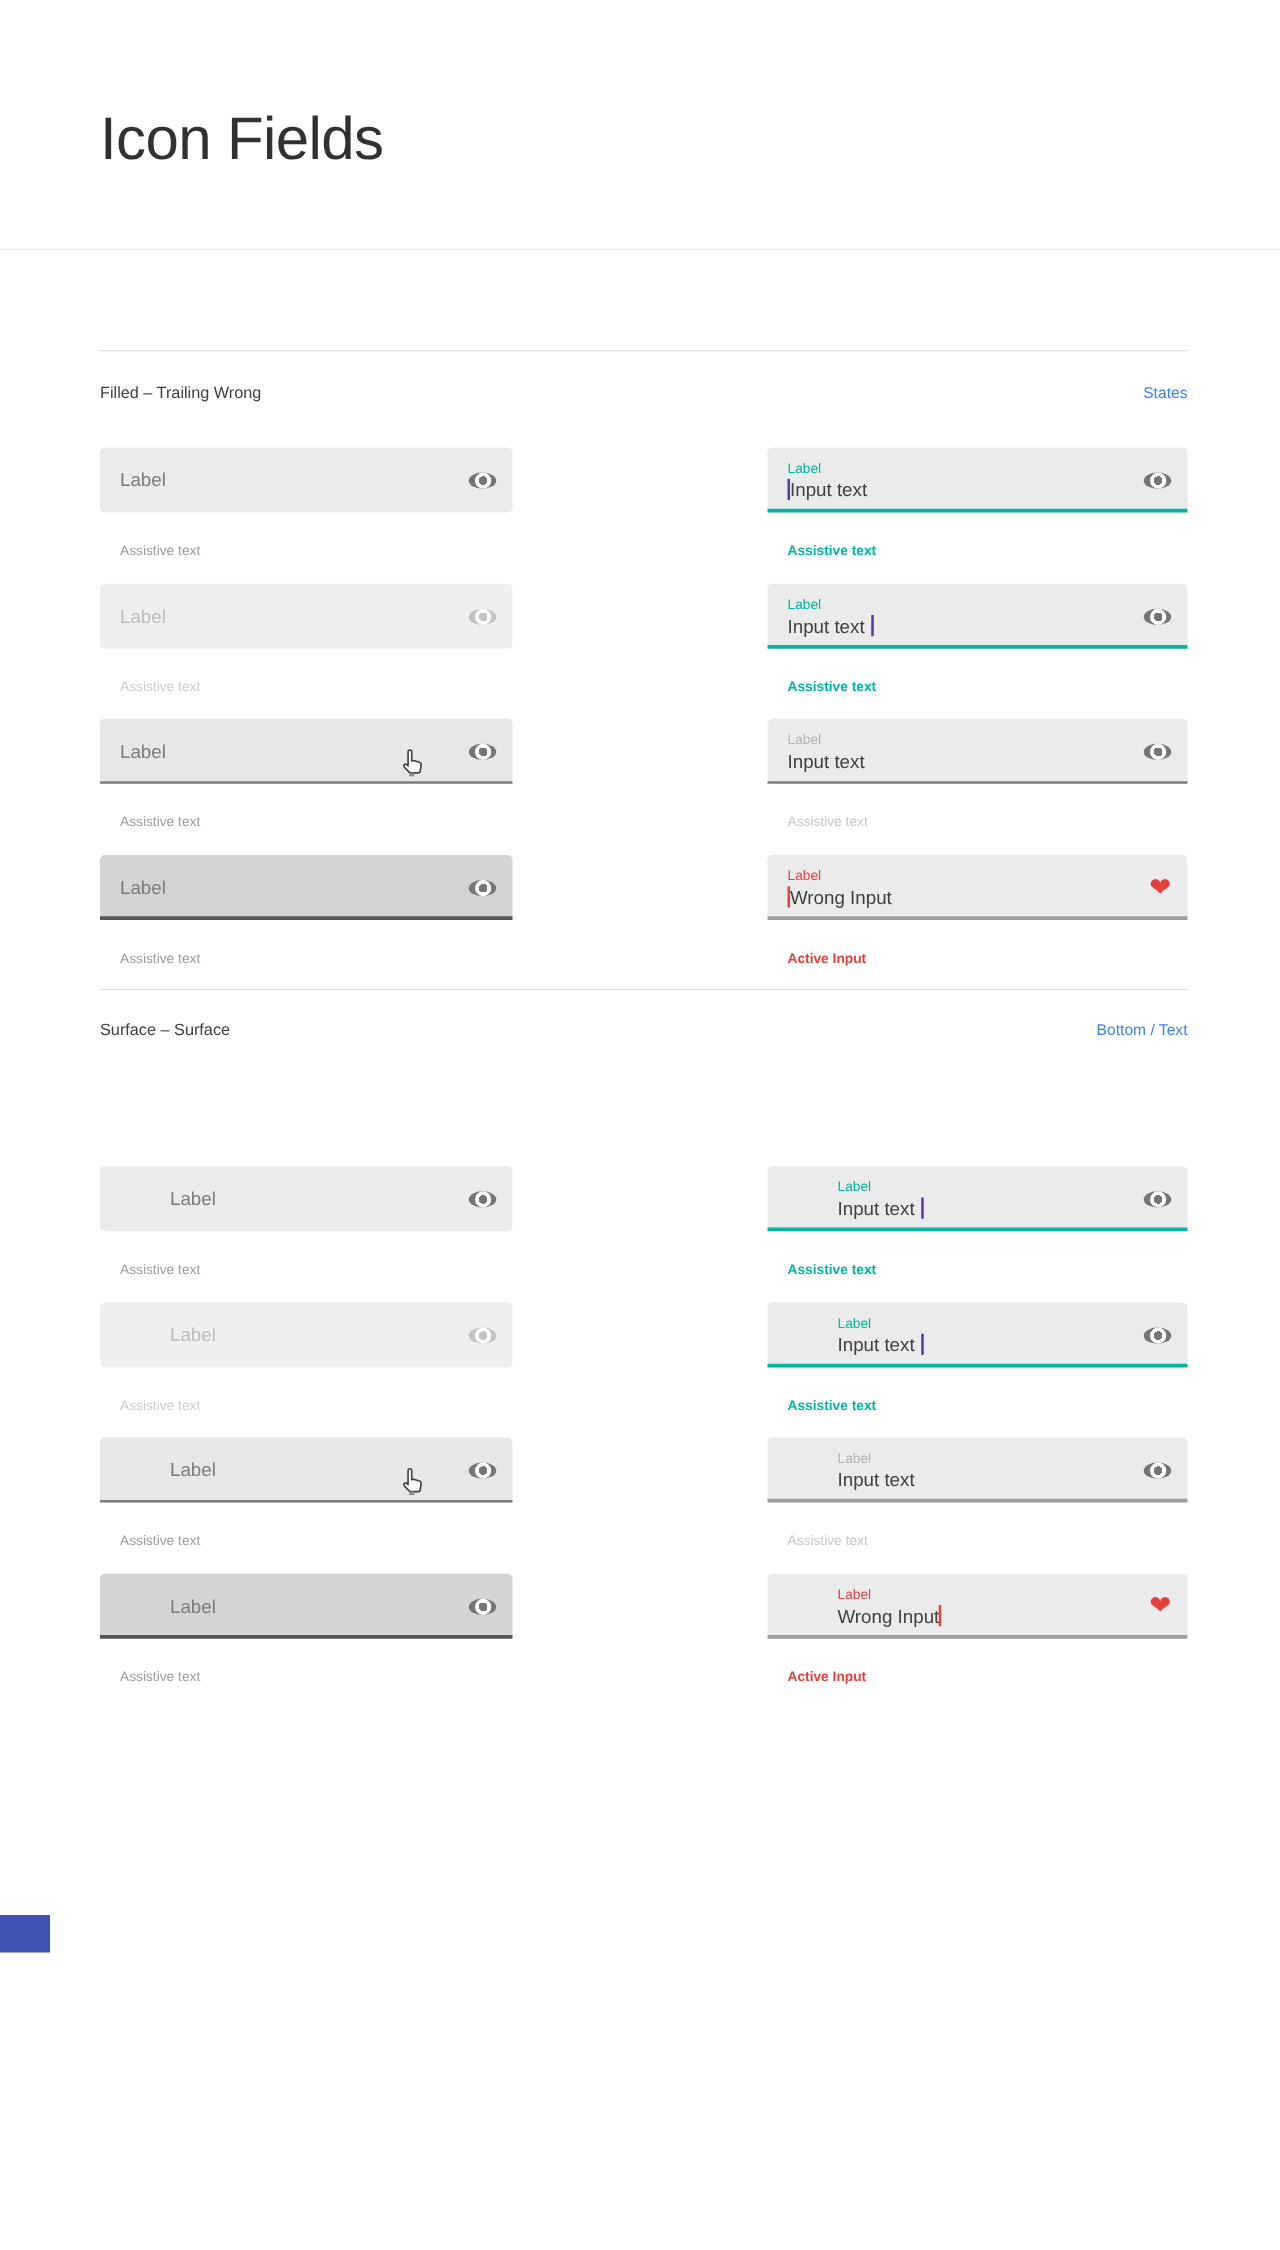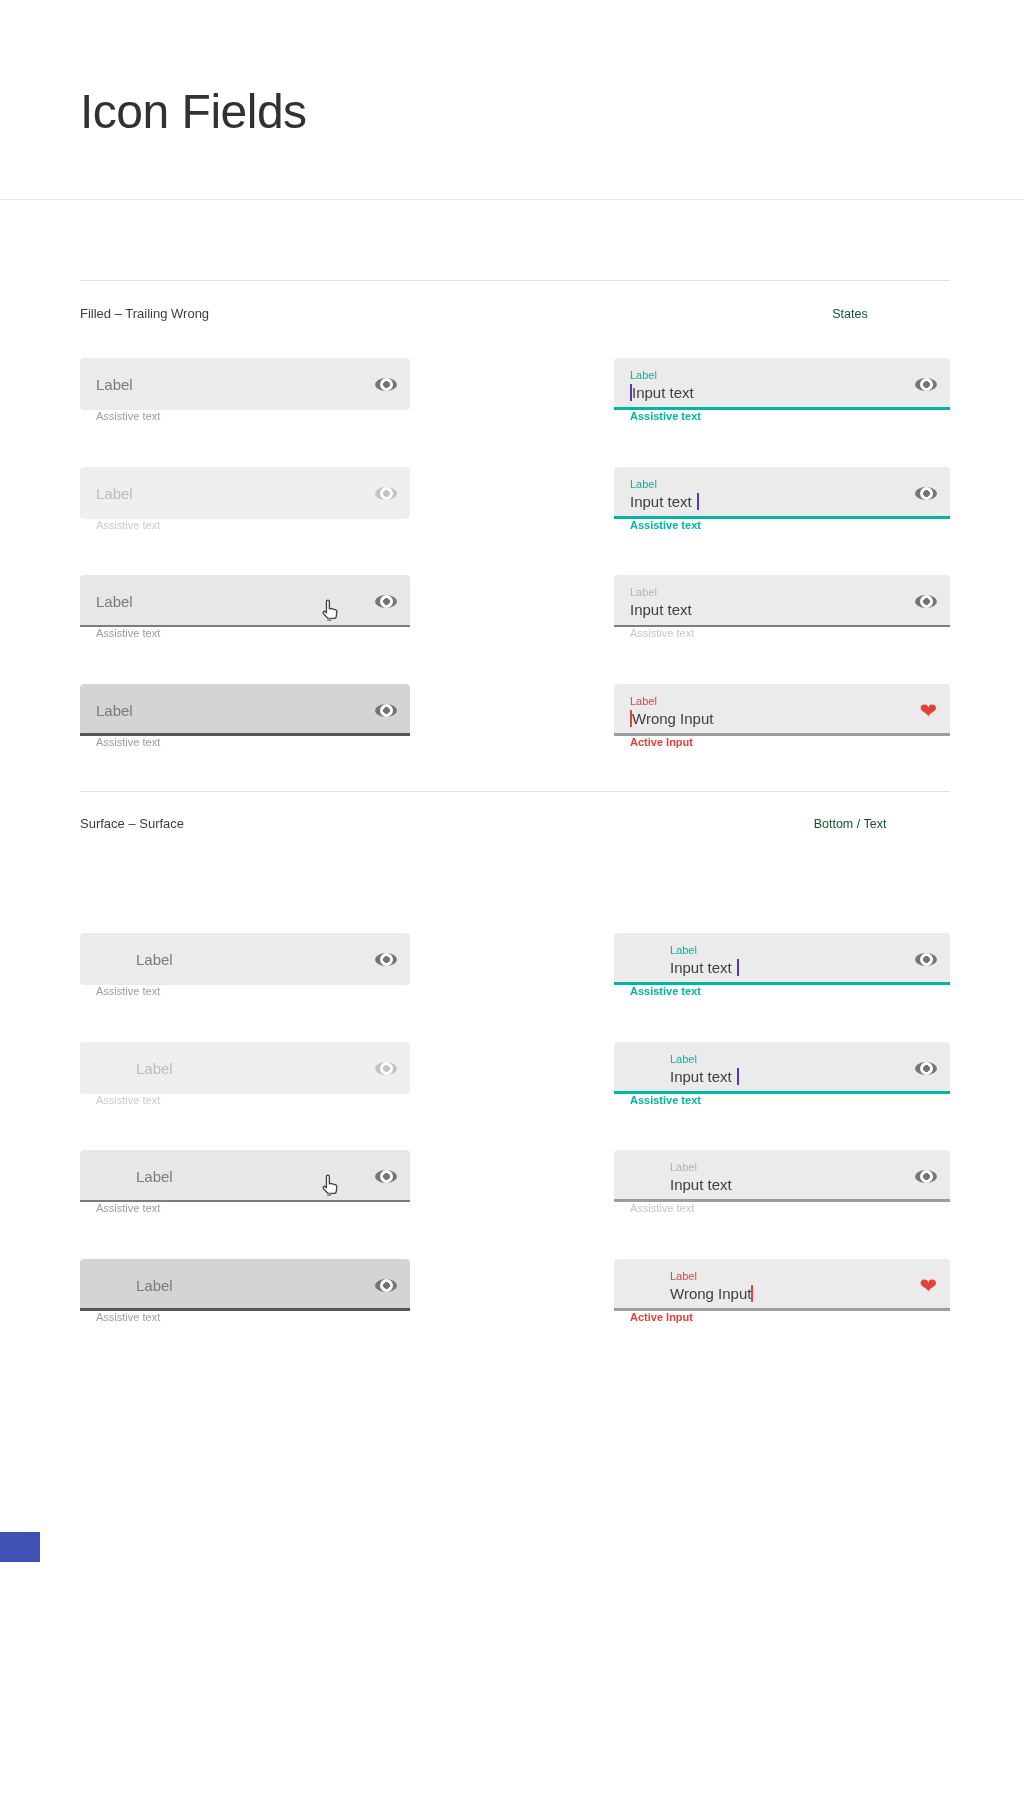--- a/index.html
+++ b/index.html
@@ -5,32 +5,32 @@
   html,body{margin:0;padding:0;background:#fff;}
   body{width:1024px;height:1800px;position:relative;overflow:hidden;
        font-family:"Liberation Sans","DejaVu Sans",sans-serif;-webkit-font-smoothing:antialiased;}
   .abs{position:absolute;}
 
   
   .page-title{left:80px;top:84px;font-size:48px;line-height:56px;color:#313131;letter-spacing:-.5px;}
   .hr-full{left:0;top:199px;width:1024px;height:1px;background:#e7e7e7;}
   .hr{left:80px;width:870px;height:1px;background:#e2e2e2;}
   .sec-head{left:80px;font-size:13px;color:#3d3d3d;}
-  .sec-meta{top:auto;right:74px;font-size:12.5px;color:#14532d;text-align:center;width:200px;}
+  .sec-meta{top:auto;right:74px;font-size:12.5px;color:#3b82f6;text-align:right;width:200px;}
 
   
   .f{position:absolute;}
   .box{position:relative;height:52px;background:#ebebeb;border-radius:4px;display:flex;align-items:center;}
   .lab{font-size:15px;color:#7b7b7b;margin-left:16px;}
   .inner{display:flex;flex-direction:column;justify-content:center;height:100%;padding-left:16px;padding-top:2px;box-sizing:border-box;}
   .ind56 .lab{margin-left:56px;}
   .ind56 .inner{padding-left:56px;}
   .slab{font-size:11px;line-height:15px;color:#b3b3b3;}
   .val{font-size:15px;line-height:19px;color:#404040;white-space:pre;}
-  .assist{margin-top:0;padding-left:16px;font-size:11px;color:#9c9c9c;}
+  .assist{margin-top:25px;padding-left:16px;font-size:11px;color:#9c9c9c;}
 
   
   .st-disabled .box{background:#efefef;}
   .st-disabled .lab{color:#bcbcbc;}
   .st-disabled .eye{color:#c3c3c3;}
   .st-disabled .assist{color:#cbcbcb;}
   .st-hover .box{background:#e7e7e7;}
   .st-pressed .box{background:#d4d4d4;}
   .st-focused .slab{color:var(--teal,#00b5a1);}
   .st-focused .assist{color:var(--teal,#00b5a1);font-weight:bold;}

